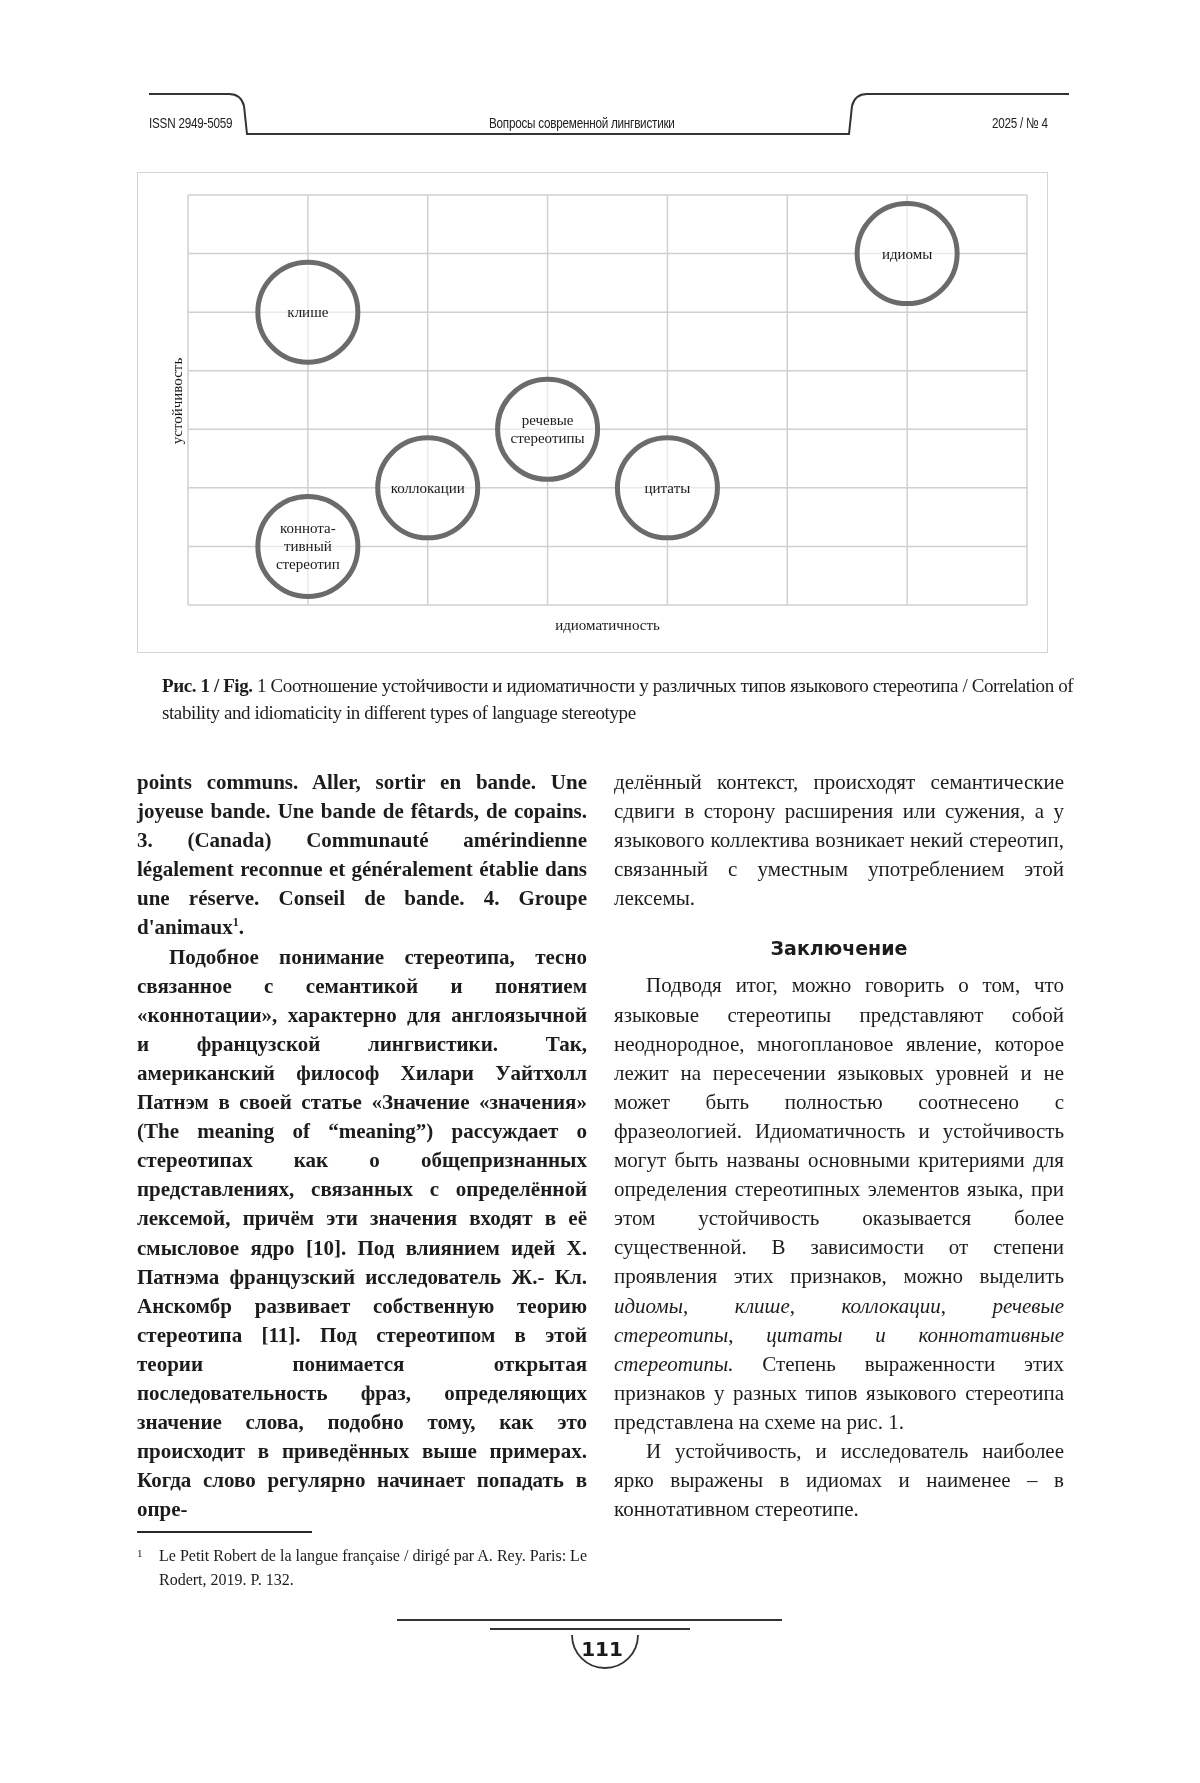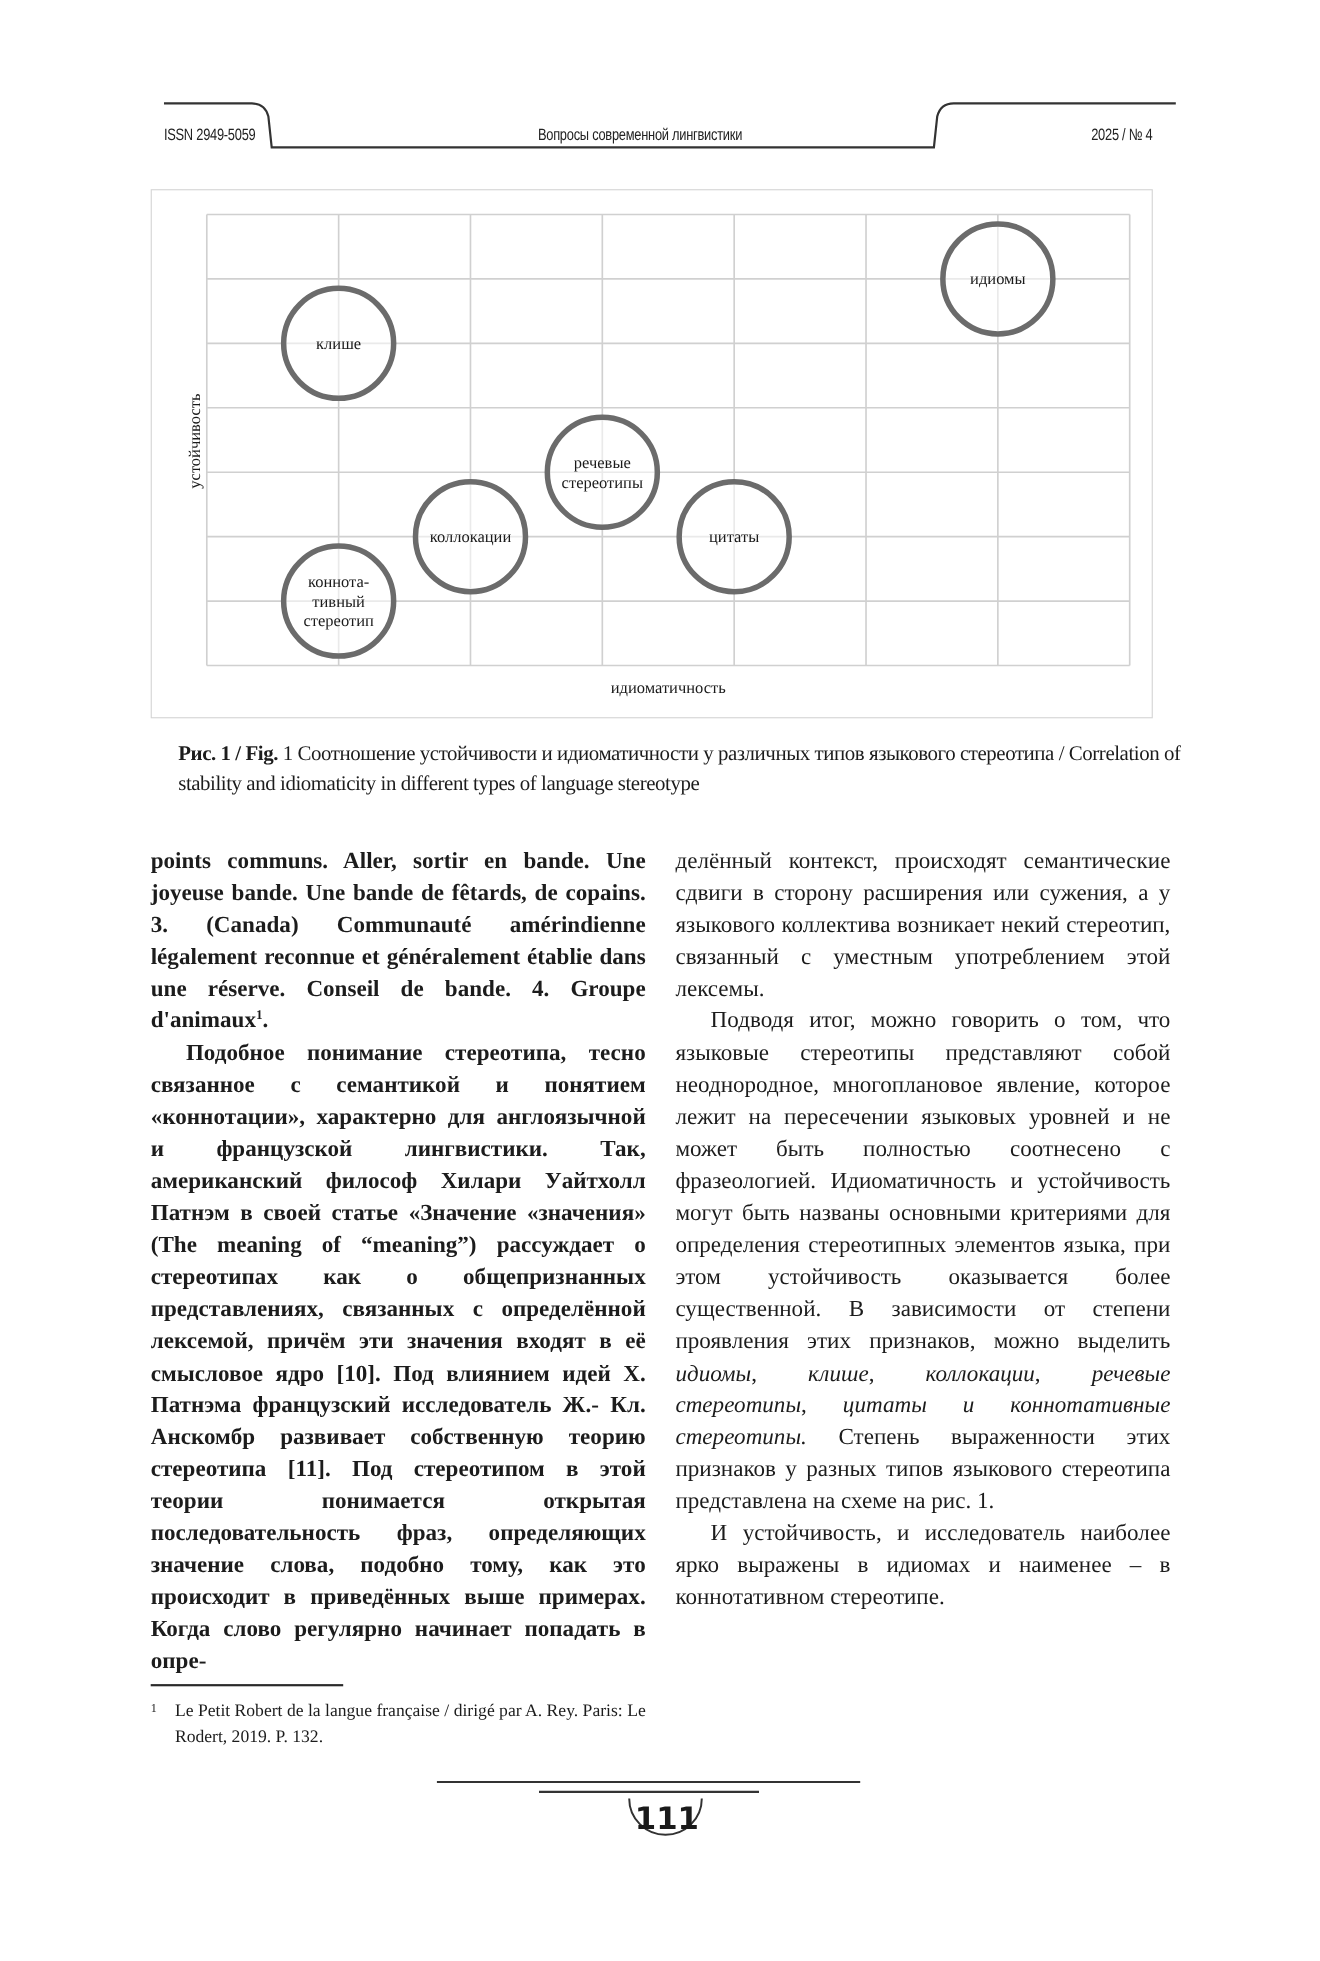--- a/index.html
+++ b/index.html
@@ -41,21 +41,21 @@
 
   .fn-rule { position: absolute; left: 137px; top: 1531px; width: 175px; height: 2px; background: #2a2a2a; }
   .footnote { position: absolute; left: 137px; top: 1544px; width: 450px; font-size: 16px; line-height: 24px;
               text-align: justify; }
   .footnote .fn-num { position: absolute; left: 0; top: -3px; font-size: 11px; }
   .footnote .fn-text { display: block; padding-left: 22px; text-indent: 0; }
 
   
   .footer { position: absolute; left: 397px; top: 1617px; width: 390px; height: 70px; }
   .pg-num { position: absolute; left: 180px; top: 20px; width: 50px; text-align: center;
-            font-family: "DejaVu Sans", sans-serif; font-weight: bold; font-size: 28px; color: #1a1a1a; }
+            font-family: "DejaVu Sans", sans-serif; font-weight: bold; font-size: 20px; color: #1a1a1a; }
 </style>
 </head>
 <body>
 
 <div class="hdr">
   <svg width="920" height="50">
     <path d="M0 2 H80 Q92 2 95 14 L98 42 H700 L703 14 Q706 2 718 2 H920" fill="none" stroke="#333" stroke-width="2"></path>
   </svg>
   <span class="hdr-left">ISSN 2949-5059</span>
   <span class="hdr-center">Вопросы современной лингвистики</span>
@@ -110,20 +110,21 @@
 </div>
 
 <div class="fn-rule"></div>
 <div class="footnote">
   <span class="fn-num">1</span>
   <span class="fn-text">Le Petit Robert de la langue française / dirigé par A. Rey. Paris: Le Rodert, 2019. P. 132.</span>
 </div>
 
 <div class="col col-right">
   <p>делённый контекст, происходят семантические сдвиги в сторону расширения или сужения, а у языкового коллектива возникает некий стереотип, связанный с уместным употреблением этой лексемы.</p>
+  <p class="section-title">Заключение</p>
   <p class="indent"><span>Подводя итог, можно говорить о том, что языковые стереотипы представляют собой неоднородное, многоплановое явление, которое лежит на пересечении языковых уровней и не может быть полностью соотнесено с фразеологией. Идиоматичность и устойчивость могут быть названы основными критериями для определения стереотипных элементов языка, при этом устойчивость оказывается более существенной. В зависимости от степени проявления этих признаков, можно выделить </span><em>идиомы</em><span>, </span><em>клише</em><span>, </span><em>коллокации</em><span>, </span><em>речевые стереотипы</em><span>, </span><em>цитаты и коннотативные стереотипы.</em><span> Степень выраженности этих признаков у разных типов языкового стереотипа представлена на схеме на рис. 1.</span></p>
   <p class="indent">И устойчивость, и исследователь наиболее ярко выражены в идиомах и наименее – в коннотативном стереотипе.</p>
 </div>
 
 <div class="footer">
   <svg width="390" height="70">
     <line x1="0" y1="3" x2="385" y2="3" stroke="#333" stroke-width="2"></line>
     <line x1="93" y1="12" x2="293" y2="12" stroke="#333" stroke-width="2"></line>
     <path d="M175 18 A33 33 0 0 0 241 18" fill="none" stroke="#333" stroke-width="1.8"></path>
   </svg>

